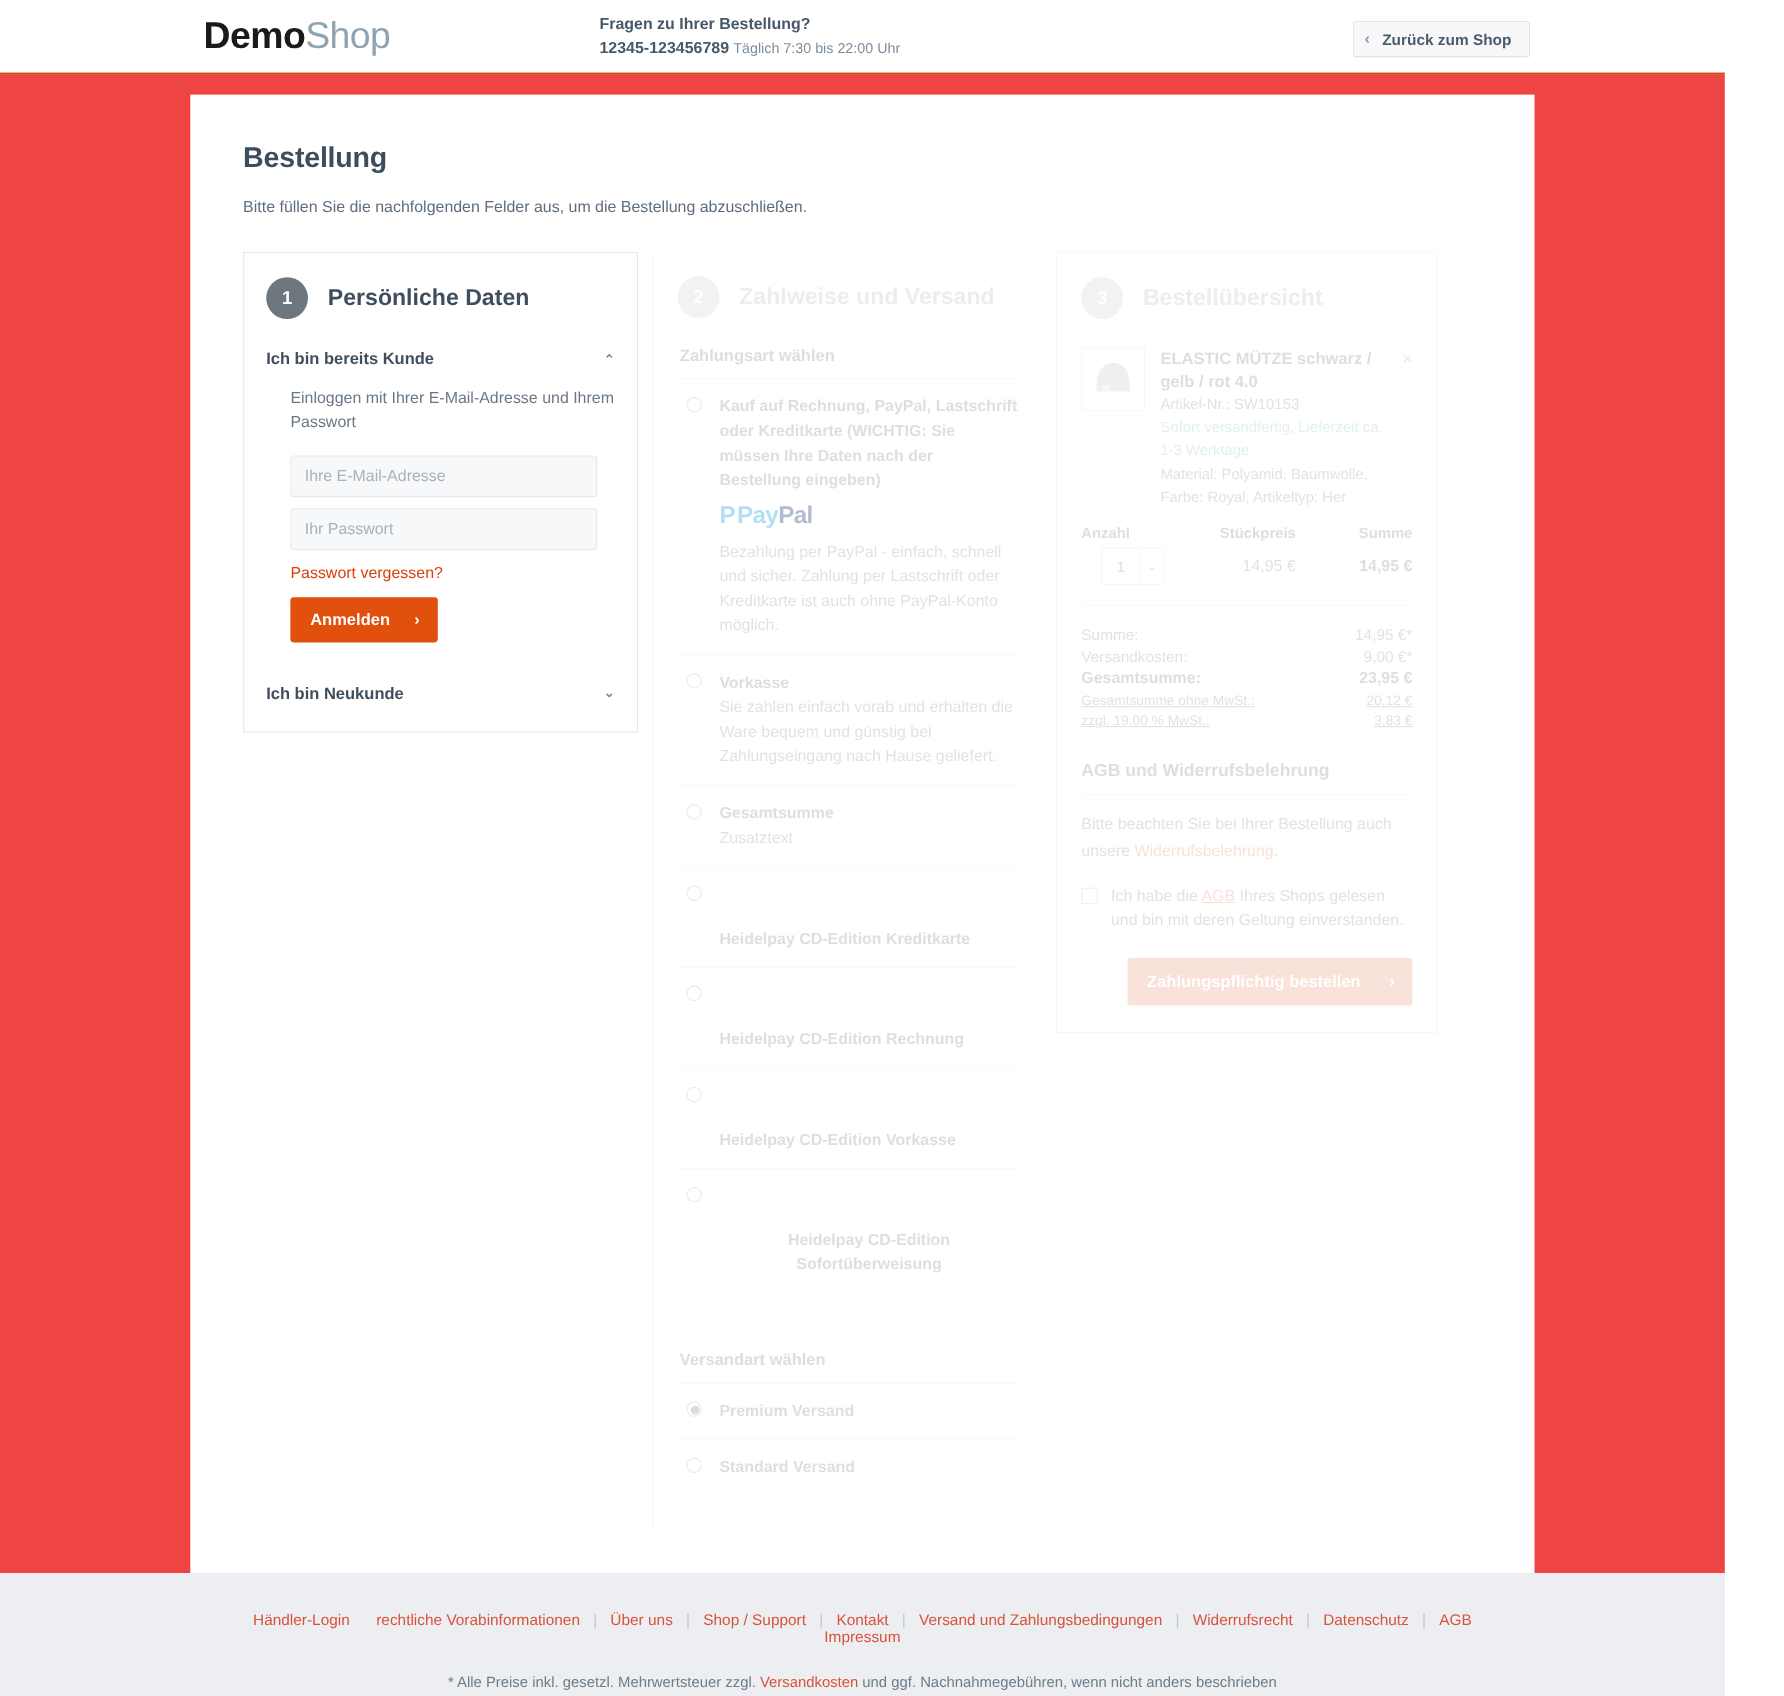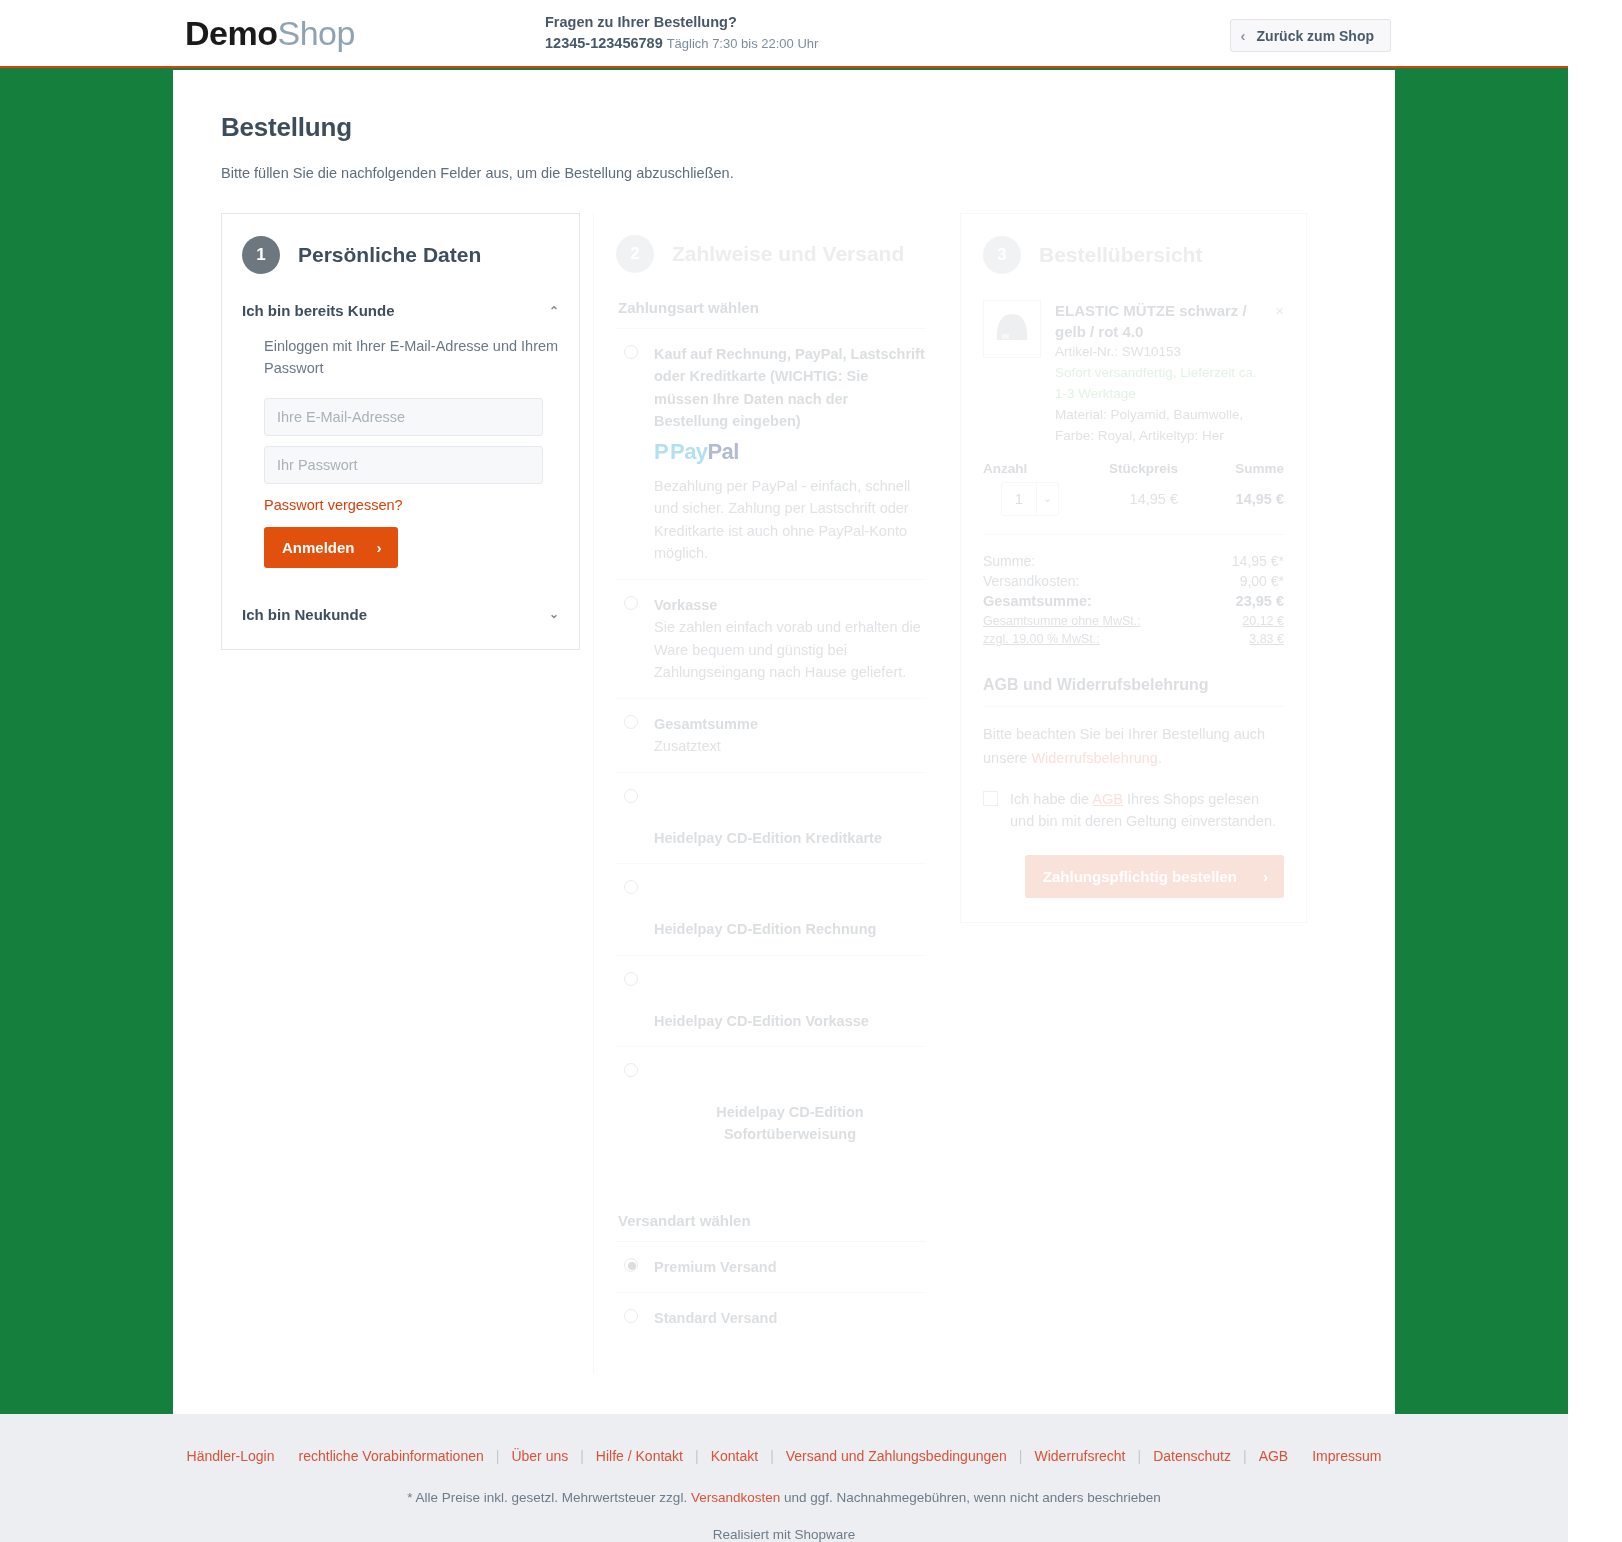--- a/index.html
+++ b/index.html
@@ -50,21 +50,21 @@
     background: #f8f8fa;
     border: 1px solid #e4e4e8;
     border-radius: 3px;
     display: flex; align-items: center; gap: 11px;
     color: #4a5c6b; font-weight: bold; font-size: 14px;
     cursor: pointer;
   }
   .back-btn .chev { color: #8d9aa5; font-size: 15px; font-weight: bold; }
 
   
-  .content-bg { background: #15803d; padding: 2px 0 0 0; min-height: 1270px; }
+  .content-bg { background: #ef4444; padding: 18px 0 0 0; min-height: 1270px; }
   .panel {
     width: 1222px; margin: 0 auto;
     background: #fff;
     padding: 42px 48px 40px 48px;
     min-height: 1250px;
   }
   h1.page-title {
     font-size: 26px; color: #3e4d5c; font-weight: bold;
     margin: 0 0 22px 0; letter-spacing: -0.2px;
   }
@@ -420,21 +420,21 @@
     </div>
   </div>
 
   <div class="footer">
     <div class="footer-links" id="footer-links">
         <a>Händler-Login</a>
         <a>rechtliche Vorabinformationen</a>
         <span class="sep">|</span>
         <a>Über uns</a>
         <span class="sep">|</span>
-        <a>Hilfe / Kontakt</a>
+        <a>Shop / Support</a>
         <span class="sep">|</span>
         <a>Kontakt</a>
         <span class="sep">|</span>
         <a>Versand und Zahlungsbedingungen</a>
         <span class="sep">|</span>
         <a>Widerrufsrecht</a>
         <span class="sep">|</span>
         <a>Datenschutz</a>
         <span class="sep">|</span>
         <a>AGB</a>

